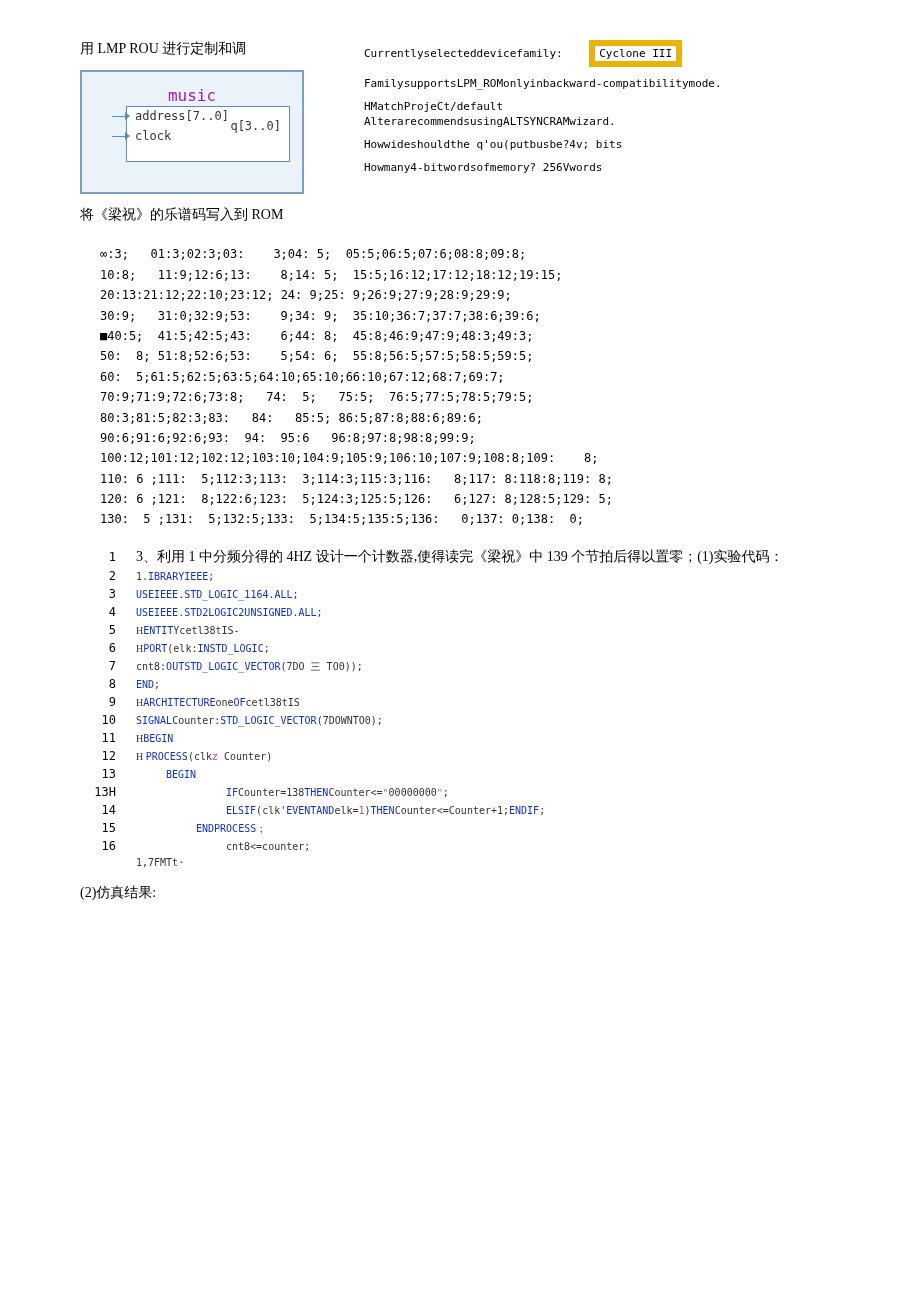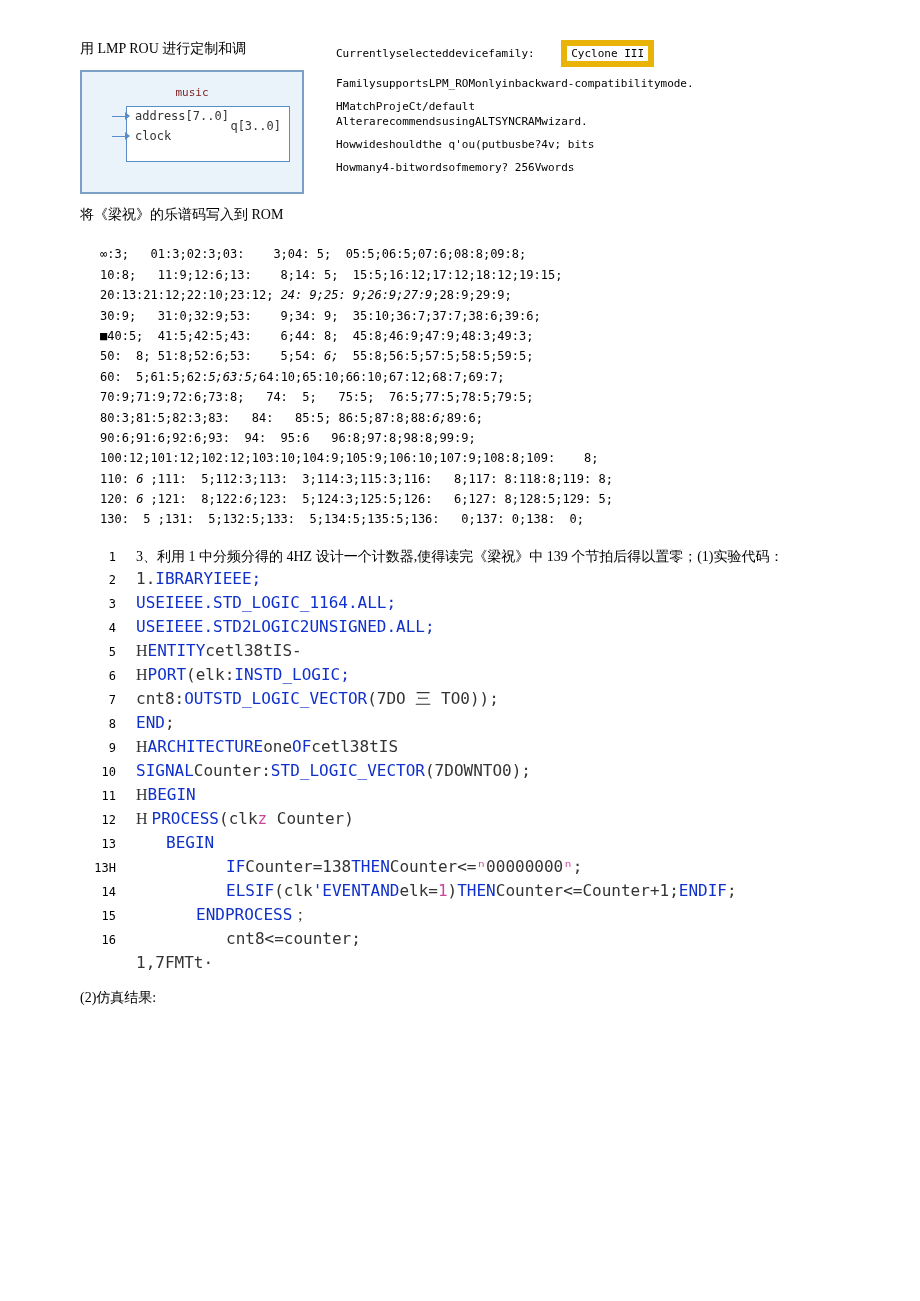--- a/index.html
+++ b/index.html
@@ -4,35 +4,35 @@
 <style>
   body {
     margin: 0;
     padding: 40px 80px;
     font-family: "SimSun", "Times New Roman", serif;
     font-size: 14px;
     width: 760px;
     color: #000;
     background: #fff;
   }
-  .top-row { display: flex; gap: 16px; }
+  .top-row { display: flex; gap: 44px; }
   .left-block { width: 240px; }
   .right-block { flex: 1; font-family: monospace; font-size: 11px; }
   .box-label { font-size: 11px; font-family: monospace; border: 6px solid #eab308; padding: 1px 4px; display: inline-block; }
   .music-diagram {
     border: 2px solid #7aa0c8;
     background: #eaf2fa;
     width: 220px;
     height: 120px;
     margin: 12px 0;
     position: relative;
   }
   .music-title {
     position: absolute; top: 14px; left: 0; right: 0;
-    text-align: center; color: #7f1d1d; font-family: monospace; font-size: 11px;
+    text-align: center; color: #a21caf; font-family: monospace; font-size: 16px;
   }
   .music-inner {
     position: absolute; top: 34px; left: 16px; right: 12px; bottom: 30px;
     border: 1px solid #5a8cc7; background: #fff; margin-left: 28px;
   }
   .port-label {
     position: absolute; font-family: monospace; font-size: 12px;
     color: #333;
   }
   .port-address { top: 2px; left: 8px; }
@@ -47,28 +47,28 @@
     border-left: 5px solid #5a8cc7;
     border-top: 4px solid transparent;
     border-bottom: 4px solid transparent;
   }
   .right-line { margin-bottom: 10px; }
   .section { }
   .memdata {
     font-family: monospace; font-size: 12px; line-height: 1.7;
     margin-left: 20px; white-space: pre-wrap;
   }
-  .memdata .it { font-style: italic; }
+  .memdata .it { }
   .numbered { margin-top: 16px; }
   .code-row { display: flex; align-items: baseline; line-height: 1.5; }
   .lineno {
     width: 36px; text-align: right; padding-right: 20px;
     font-family: monospace; font-size: 12px; color: #000;
   }
-  .codebody { font-family: monospace; font-size: 16px; }
+  .codebody { font-family: monospace; font-size: 10px; }
   .kw { color: #1030cc; }
   .pink { color: #cc4499; }
   .gb { color: #333; }
   .box-char { font-family: "SimSun", serif; }
   .indent1 { padding-left: 30px; }
   .indent2 { padding-left: 60px; }
   .indent3 { padding-left: 90px; }
   .para-label { margin-top: 14px; }
 </style>
 </head>

